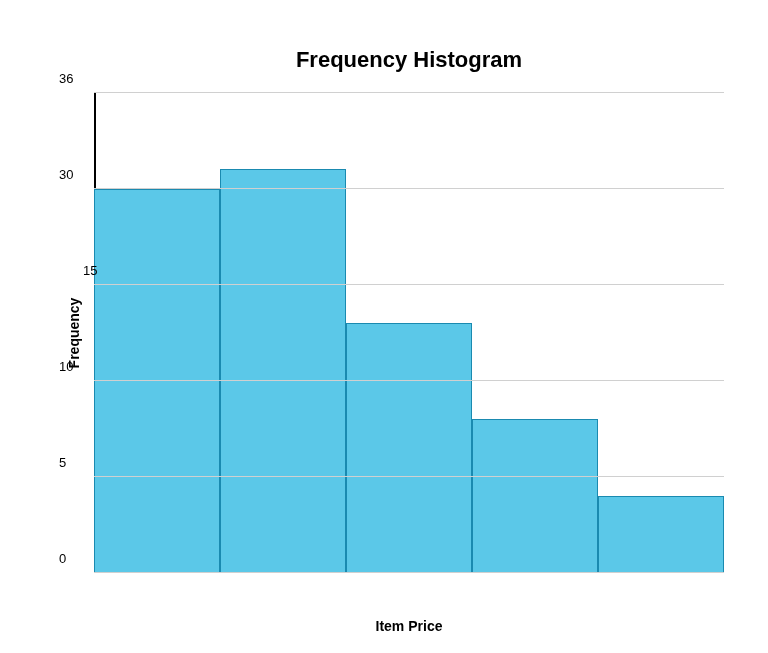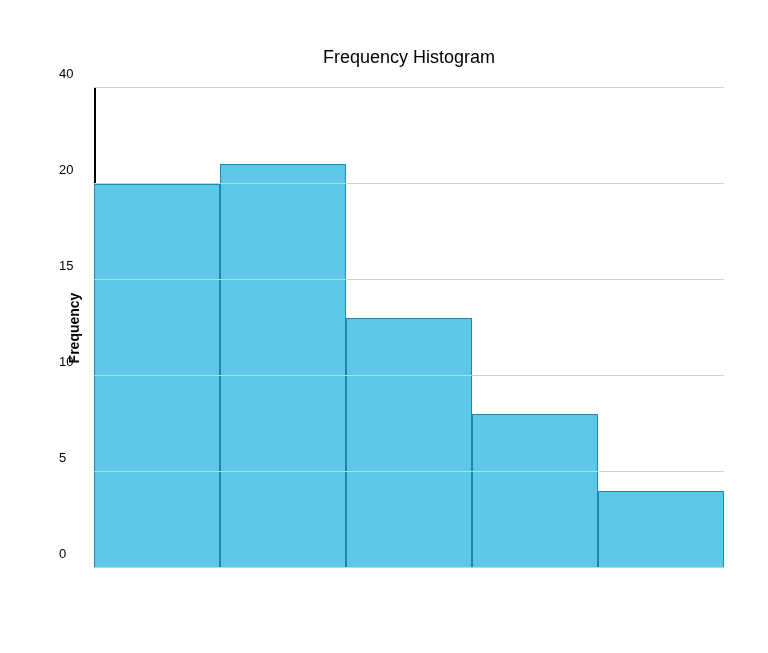--- a/index.html
+++ b/index.html
@@ -13,22 +13,22 @@
       justify-content: center;
     }
     .chart-container {
       width: 720px;
       height: 620px;
       position: relative;
       padding: 30px 20px 80px 70px;
     }
     .chart-title {
       text-align: center;
-      font-size: 18px;
-      font-weight: normal;
+      font-size: 22px;
+      font-weight: bold;
       color: #000;
       margin-bottom: 20px;
     }
     .chart-area {
       position: relative;
       width: 100%;
       height: 480px;
     }
     .y-axis-label {
       position: absolute;
@@ -149,21 +149,22 @@
             <div class="bar" style="height: 16%; background-color: rgb(91, 200, 232); border-color: rgb(26, 138, 176);"></div>
           </div>
         </div>
     <div class="grid-line" style="bottom: 0%;"></div>
         <div class="y-tick-label" style="bottom: 0%;">0</div>
         <div class="grid-line" style="bottom: 20%;"></div>
         <div class="y-tick-label" style="bottom: 20%;">5</div>
         <div class="grid-line" style="bottom: 40%;"></div>
         <div class="y-tick-label" style="bottom: 40%; text-align: center;">10</div>
         <div class="grid-line" style="bottom: 60%;"></div>
-        <div class="y-tick-label" style="bottom: 60%;">15</div>
+        <div class="y-tick-label" style="bottom: 60%; margin-left: 24px;">15</div>
         <div class="grid-line" style="bottom: 80%;"></div>
-        <div class="y-tick-label" style="bottom: 80%;">20</div>
+        <div class="y-tick-label" style="bottom: 80%;">30</div>
         <div class="grid-line" style="bottom: 100%;"></div>
-        <div class="y-tick-label" style="bottom: 100%;">40</div>
+        <div class="y-tick-label" style="bottom: 100%;">36</div>
       </div>
   </div>
 
+  <div class="x-axis-label">Item Price</div>
 </div>
 
 </body></html>

